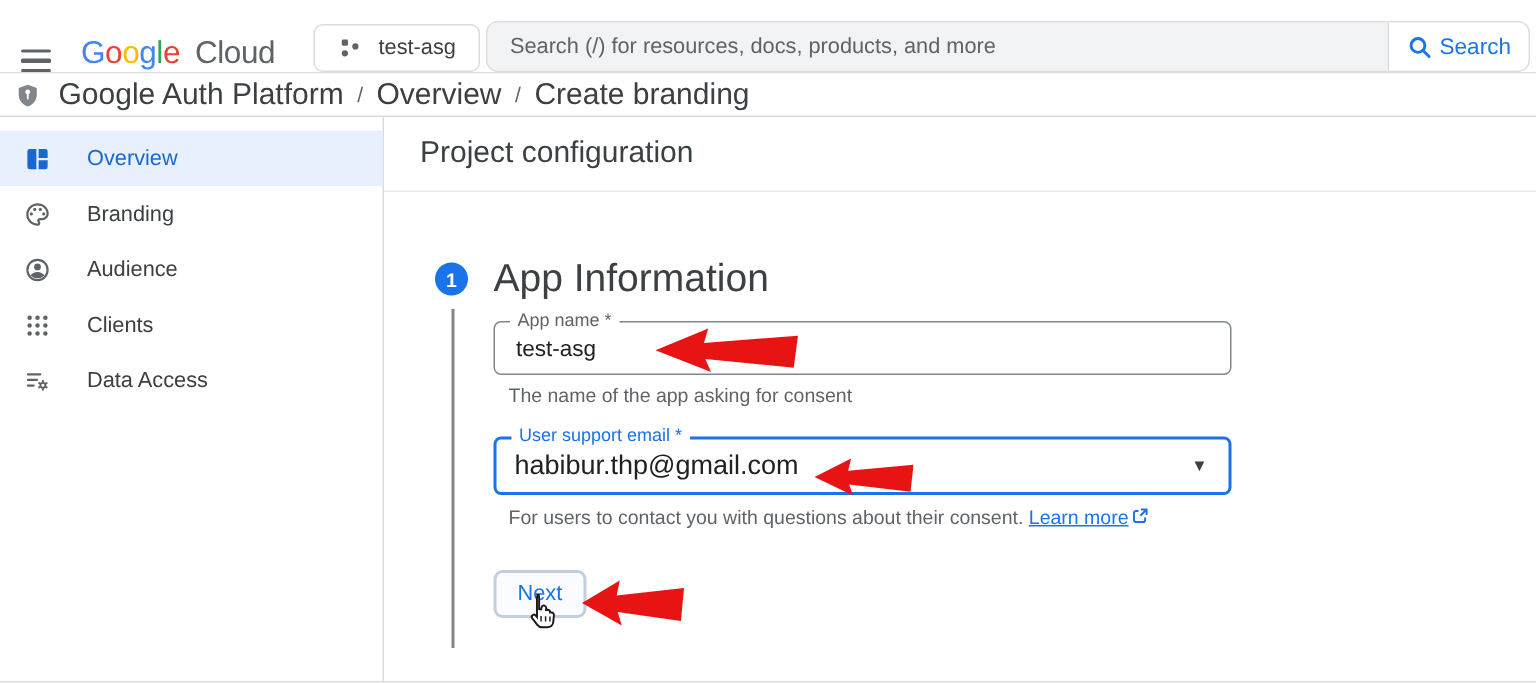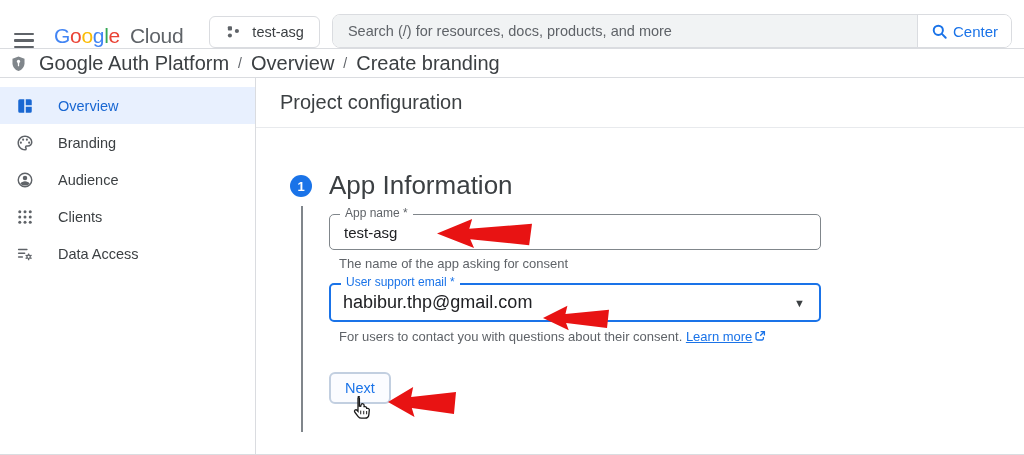--- a/index.html
+++ b/index.html
@@ -8,21 +8,21 @@
 
   
   .topbar { height:49px; border-bottom:1px solid #dadce0; display:flex; align-items:flex-end; background:#fff; }
   .hamburger { margin-left:14px; width:20px; display:flex; flex-direction:column; gap:4px; cursor:pointer; }
   .hamburger span { display:block; height:2.4px; background:#5f6368; border-radius:1px; }
   .logo { margin-left:20px; font-size:21px; font-weight:500; letter-spacing:-0.3px; white-space:nowrap; display:flex; align-items:baseline; }
   .logo .cloud { color:#5f6368; margin-left:10px; font-weight:400; }
   .lg-b{color:#4285F4}.lg-r{color:#EA4335}.lg-y{color:#FBBC05}.lg-g{color:#34A853}
   .project-btn { margin-left:26px; height:32px; border:1px solid #dadce0; border-radius:6px; background:#fff;
     display:flex; align-items:center; gap:10px; padding:0 15px; font-size:14.5px; font-weight:500; color:#3c4043; cursor:pointer; }
-  .search-wrap { flex:1; margin:0 12px; height:34px; display:flex; border:1px solid #dadce0; border-radius:8px; overflow:hidden; }
+  .search-wrap { flex:1; margin:0 4px; height:34px; display:flex; border:1px solid #dadce0; border-radius:8px; overflow:hidden; }
   .search-input { flex:1; border:none; outline:none; background:#f1f3f4; padding:0 15px; font-size:14.5px;
     color:#3c4043; font-family:inherit; }
   .search-input::placeholder { color:#5f6368; opacity:1; }
   .search-btn { width:94px; background:#fff; border:none; border-left:1px solid #dadce0; display:flex; align-items:center;
     justify-content:center; gap:5px; cursor:pointer; font-size:15px; font-weight:500; color:#1a73e8; font-family:inherit; }
 
   
   .crumbbar { height:29px; border-bottom:1px solid #dadce0; display:flex; align-items:center; padding-left:10px; background:#fff; }
   .crumbbar .crumb-icon { margin-right:12px; display:flex; }
   .crumb { font-size:20px; color:#3c4043; cursor:pointer; }
@@ -50,21 +50,21 @@
   .field { position:relative; border:1px solid #80868b; border-radius:5px; height:36px; background:#fff; }
   .field .flabel { position:absolute; top:-9px; left:10px; background:#fff; padding:0 5px; font-size:12px; color:#5f6368; }
   .field input { width:100%; height:100%; border:none; outline:none; background:transparent; padding:0 14px;
     font-size:15px; color:#202124; font-family:inherit; }
   .field.focused { border:2.5px solid #1a73e8; height:39px; display:flex; align-items:center; cursor:pointer; }
   .field.focused .flabel { color:#1a73e8; top:-10px; }
   .field.focused .fvalue { padding-left:12px; font-size:18px; color:#202124; flex:1; }
   .field.focused .caret { margin-right:14px; font-size:11px; color:#3c4043; }
   .helper { margin:6px 0 0 10px; font-size:13px; color:#5f6368; }
   .helper.h2 { margin-top:7px; }
-  .gap1 { margin-top:12px; }
+  .gap1 { margin-top:20px; }
   .link { color:#1a73e8; text-decoration:underline; cursor:pointer; }
   .ext-icon { display:inline-block; vertical-align:-1px; margin-left:2px; }
 
   .next-btn { margin-top:27px; display:inline-flex; align-items:center; justify-content:center; height:32px;
     padding:0 14px; border:2px solid #c2cfe0; border-radius:6px; background:#fbfcff; color:#1a73e8;
     font-size:14.5px; font-weight:500; cursor:pointer; font-family:inherit; }
 
   
   .annot { position:absolute; pointer-events:none; z-index:5; }
   .arrow1 { left:181px; top:139px; width:95px; height:33px; }
@@ -98,21 +98,21 @@
     <span>test-asg</span>
   </div>
 
   <div class="search-wrap">
     <input class="search-input" placeholder="Search (/) for resources, docs, products, and more" style="">
     <button class="search-btn">
       <svg width="17" height="17" viewBox="0 0 20 20">
         <circle cx="8.6" cy="8.6" r="5.4" fill="none" stroke="#1a73e8" stroke-width="2.3"></circle>
         <line x1="12.8" y1="12.8" x2="17.3" y2="17.3" stroke="#1a73e8" stroke-width="2.3" stroke-linecap="round"></line>
       </svg>
-      <span>Center</span>
+      <span>Search</span>
     </button>
   </div>
 </div>
 
 <div class="crumbbar">
   <span class="crumb-icon">
     <svg width="17" height="17" viewBox="0 0 24 24">
       <path d="M12 2l8.5 3.2v6.3c0 5-3.6 9.6-8.5 11-4.9-1.4-8.5-6-8.5-11V5.2L12 2z" fill="#80868b"></path>
       <circle cx="12" cy="9" r="2.3" fill="#fff"></circle>
       <rect x="11.1" y="10.6" width="1.8" height="5.4" rx="0.9" fill="#fff"></rect>

